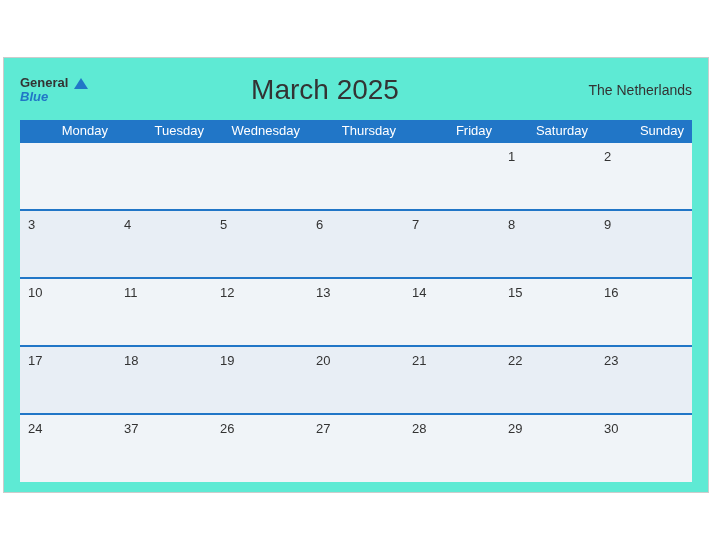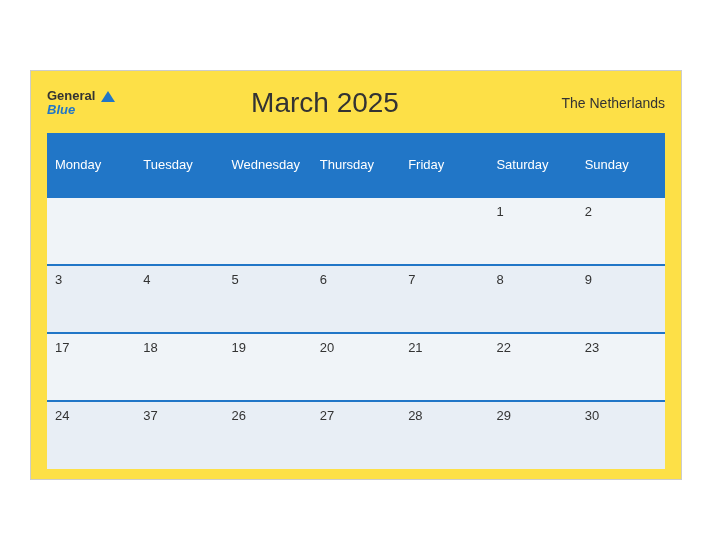--- a/index.html
+++ b/index.html
@@ -6,22 +6,22 @@
     body {
       width: 712px;
       height: 550px;
       background: #fff;
       font-family: Arial, sans-serif;
       display: flex;
       align-items: center;
       justify-content: center;
     }
     .calendar-container {
-      width: 652px;
-      background: #fde047;
+      width: 706px;
+      background: #5eead4;
       border: 1px solid #ccc;
       padding: 16px 16px 10px 16px;
     }
     .calendar-header {
       display: flex;
       align-items: center;
       justify-content: space-between;
       margin-bottom: 14px;
       position: relative;
     }
@@ -69,22 +69,22 @@
     }
     .calendar-grid {
       width: 100%;
       border-collapse: collapse;
     }
     .calendar-grid thead tr th {
       background: #2176c7;
       color: #fff;
       font-size: 13px;
       font-weight: normal;
-      padding: 24px 8px;
-      text-align: left;
+      padding: 3px 8px;
+      text-align: right;
       border: none;
     }
     .calendar-grid tbody tr {
       border-top: 2px solid #2176c7;
     }
     .calendar-grid tbody tr td {
       width: 14.28%;
       height: 68px;
       vertical-align: top;
       padding: 6px 8px;
@@ -148,20 +148,29 @@
         <tr>
           <td><span class="day-num">3</span></td>
           <td><span class="day-num">4</span></td>
           <td><span class="day-num">5</span></td>
           <td><span class="day-num">6</span></td>
           <td><span class="day-num">7</span></td>
           <td><span class="day-num">8</span></td>
           <td><span class="day-num">9</span></td>
         </tr>
         <tr>
+          <td><span class="day-num">10</span></td>
+          <td><span class="day-num">11</span></td>
+          <td><span class="day-num">12</span></td>
+          <td><span class="day-num">13</span></td>
+          <td><span class="day-num">14</span></td>
+          <td><span class="day-num">15</span></td>
+          <td><span class="day-num">16</span></td>
+        </tr>
+        <tr>
           <td><span class="day-num">17</span></td>
           <td><span class="day-num">18</span></td>
           <td><span class="day-num">19</span></td>
           <td><span class="day-num">20</span></td>
           <td><span class="day-num">21</span></td>
           <td><span class="day-num">22</span></td>
           <td><span class="day-num">23</span></td>
         </tr>
         <tr>
           <td><span class="day-num">24</span></td>

